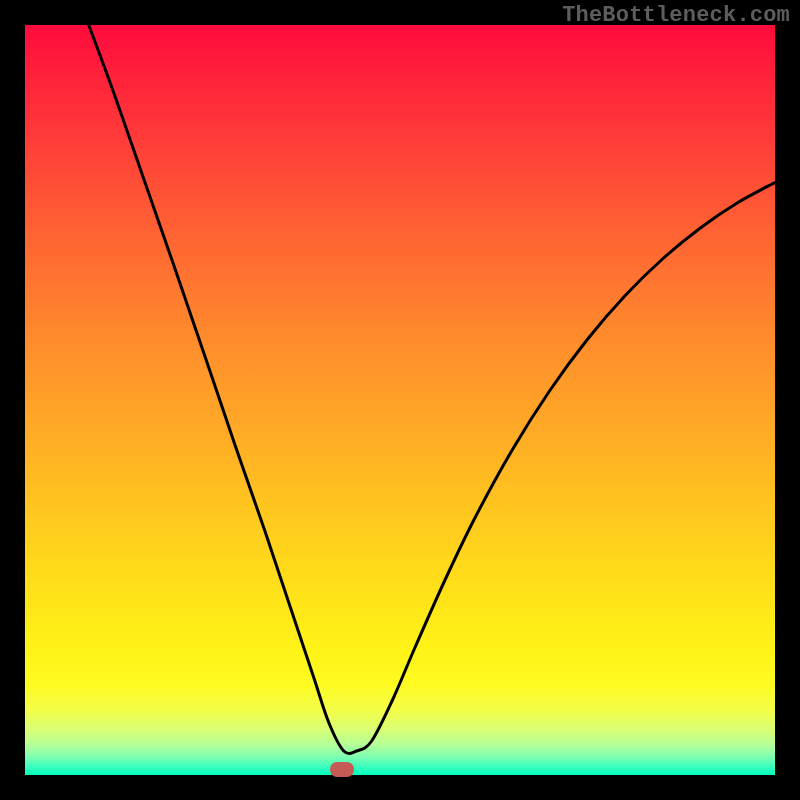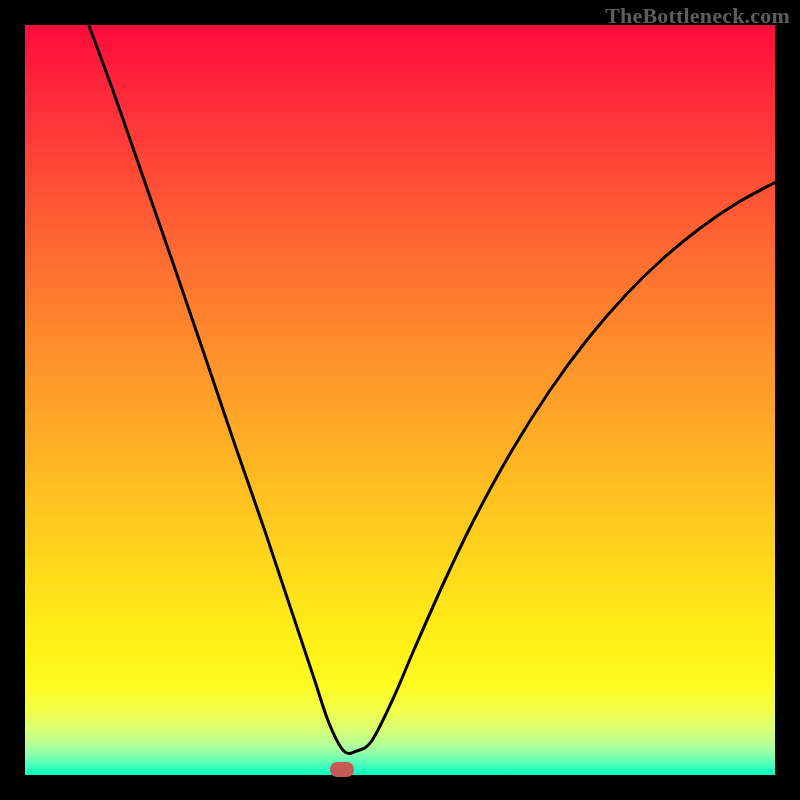--- a/index.html
+++ b/index.html
@@ -64,21 +64,21 @@
     pointer-events: none;
   }
   .watermark {
     position: absolute;
     top: 3px;
     right: 10px;
     font-size: 22px;
     font-weight: 600;
     color: #5d5d5d;
     letter-spacing: 0.2px;
-    font-family: Liberation Serif, serif;
+    font-family: Liberation Mono, monospace;
   }
 </style>
 </head>
 <body>
 
 <div class="frame">
   <div class="plot-area">
     <svg class="curve-svg" viewBox="0 0 750 750" preserveAspectRatio="none">
       <path id="curve-path" d="M 63.75 0.00 C 68.13 11.87, 80.63 45.00, 90.00 71.25 C 99.38 97.50, 110.00 128.75, 120.00 157.50 C 130.00 186.25, 140.00 214.75, 150.00 243.75 C 160.00 272.75, 170.00 302.12, 180.00 331.50 C 190.00 360.87, 200.00 390.88, 210.00 420.00 C 220.00 449.13, 230.63 478.75, 240.00 506.25 C 249.38 533.75, 258.13 560.63, 266.25 585.00 C 274.38 609.38, 282.50 633.75, 288.75 652.50 C 295.00 671.25, 298.75 685.25, 303.75 697.50 C 308.75 709.75, 314.13 721.25, 318.75 726.00 C 323.38 730.75, 326.88 727.63, 331.50 726.00 C 336.13 724.38, 340.50 724.75, 346.50 716.25 C 352.50 707.75, 360.25 690.63, 367.50 675.00 C 374.75 659.38, 381.25 642.50, 390.00 622.50 C 398.75 602.50, 410.00 576.63, 420.00 555.00 C 430.00 533.38, 438.75 514.50, 450.00 492.75 C 461.25 471.00, 475.00 445.75, 487.50 424.50 C 500.00 403.25, 512.50 383.63, 525.00 365.25 C 537.50 346.88, 550.00 330.00, 562.50 314.25 C 575.00 298.50, 587.50 284.13, 600.00 270.75 C 612.50 257.38, 625.00 245.25, 637.50 234.00 C 650.00 222.75, 662.50 212.63, 675.00 203.25 C 687.50 193.88, 700.00 185.38, 712.50 177.75 C 725.00 170.13, 743.75 160.87, 750.00 157.50" stroke="#000" stroke-width="3" fill="none" stroke-linecap="round" stroke-linejoin="round"></path>
     </svg>

